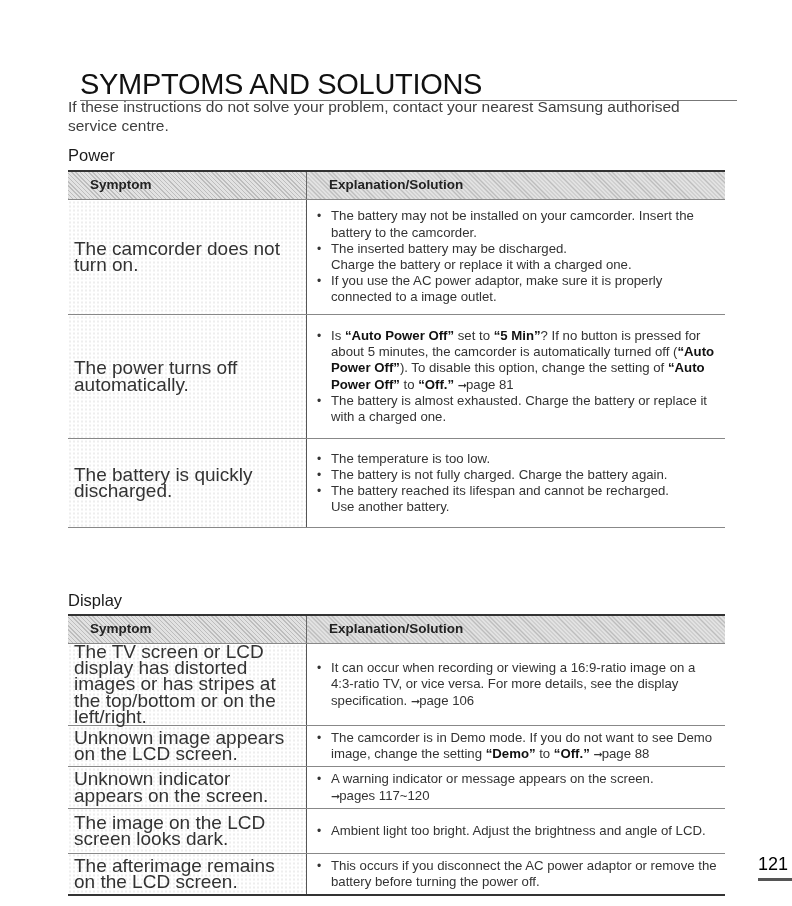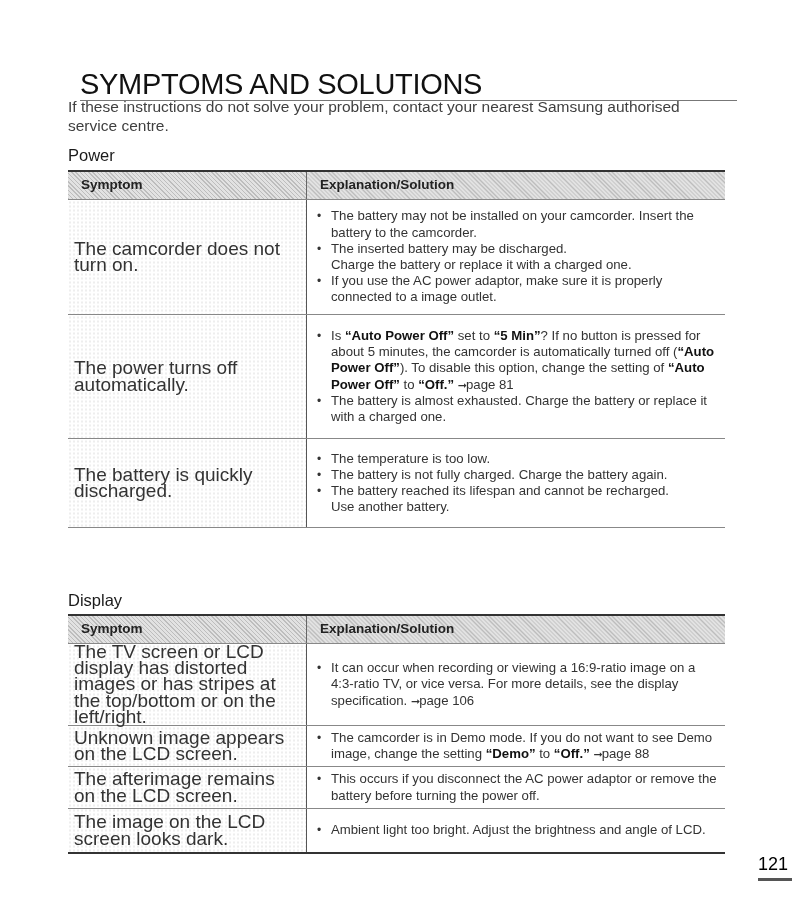--- a/index.html
+++ b/index.html
@@ -18,21 +18,21 @@
   }
   .section {
     position: absolute; left: 68px; font-size: 16.5px; color: #1a1a1a;
   }
   table.st {
     position: absolute; left: 68px; width: 657px; border-collapse: collapse;
     font-size: 13.2px; line-height: 16.2px; color: #333;
   }
   table.st th {
     text-align: left; font-weight: bold; font-size: 13.5px; color: #222;
-    padding: 0 13px; height: 27px;
+    padding: 0 22px; height: 27px;
     background-color: #cfcfcf;
     background-image: repeating-linear-gradient(45deg, #bdbdbd 0 1px, #e2e2e2 1px 3px);
     border-top: 2px solid #333; border-bottom: 1px solid #888;
   }
   table.st th.c1 { border-right: 1px solid #666; }
   table.st td { vertical-align: middle; border-bottom: 1px solid #888; padding: 0; }
   table.st td.sym {
     width: 226px; padding: 0 6px;
     border-right: 1px solid #555;
     background-image: radial-gradient(#d8d8d8 0.6px, transparent 0.8px);
@@ -123,33 +123,41 @@
       </td>
     </tr>
     <tr style="height:36px;">
       <td class="sym">Unknown image appears on the LCD screen.</td>
       <td class="sol">
         <ul class="bl">
           <li><span>The camcorder is in Demo mode. If you do not want to see Demo image, change the setting </span><b>“Demo”</b><span> to </span><b>“Off.”</b> <span class="arrow">➞</span><span>page 88</span></li>
         </ul>
       </td>
     </tr>
-    <tr style="height:39px;">
-      <td class="sym">The afterimage remains on the LCD screen.</td>
+    <tr style="height:38px;">
+      <td class="sym">Unknown indicator appears on the screen.</td>
       <td class="sol">
         <ul class="bl">
-          <li>This occurs if you disconnect the AC power adaptor or remove the battery before turning the power off.</li>
+          <li><span>A warning indicator or message appears on the screen.</span><span class="cont"><span class="arrow">➞</span><span>pages 117~120</span></span></li>
         </ul>
       </td>
     </tr>
     <tr style="height:45px;">
       <td class="sym">The image on the LCD screen looks dark.</td>
       <td class="sol">
         <ul class="bl">
           <li>Ambient light too bright. Adjust the brightness and angle of LCD.</li>
         </ul>
       </td>
     </tr>
+    <tr style="height:39px;">
+      <td class="sym">The afterimage remains on the LCD screen.</td>
+      <td class="sol">
+        <ul class="bl">
+          <li>This occurs if you disconnect the AC power adaptor or remove the battery before turning the power off.</li>
+        </ul>
+      </td>
+    </tr>
   </tbody>
 </table>
 
 <div class="pagenum">121</div>
 <div class="pagebar"></div>
 
 </body></html>

